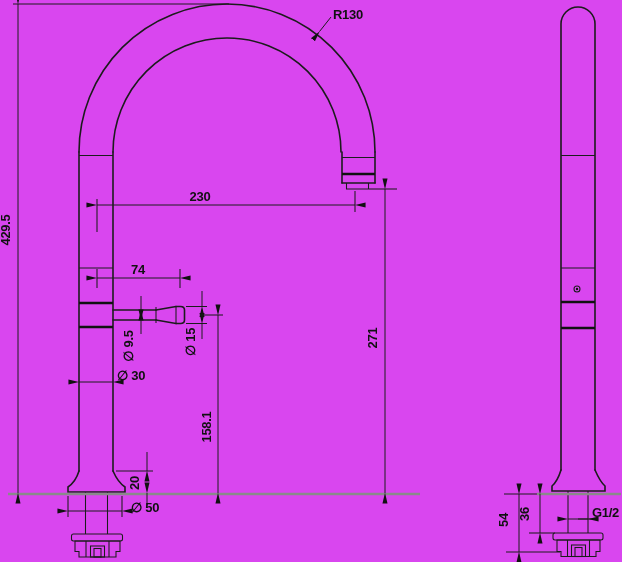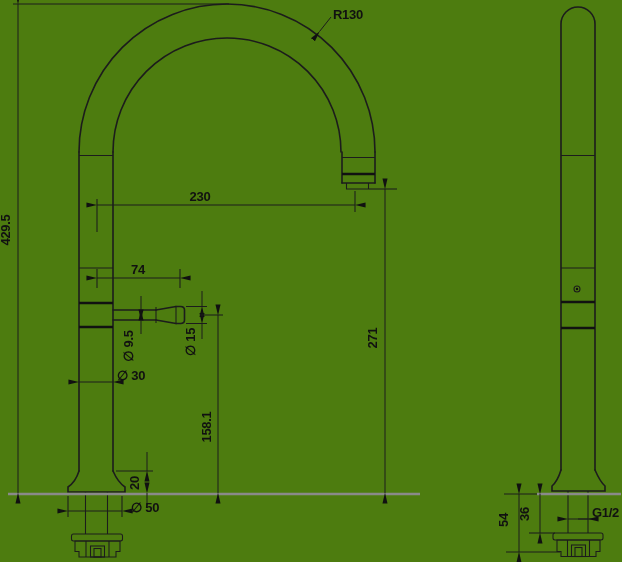--- a/index.html
+++ b/index.html
@@ -1,16 +1,16 @@
 <!DOCTYPE html>
 <html><head>
 <meta charset="utf-8">
 <style>
   html,body{margin:0;padding:0;background:#ffffff;}
-  .stage{position:relative;width:622px;height:562px;background:#4d7c0f;overflow:hidden;
+  .stage{position:relative;width:622px;height:562px;background:#d946ef;overflow:hidden;
          font-family:"Liberation Sans",sans-serif;}
   svg{display:block;}
   .dimtxt{font-family:"Liberation Sans",sans-serif;font-weight:bold;font-size:13px;
           fill:#111;letter-spacing:-0.3px;}
   .outline{stroke:#1c1c1c;stroke-width:1.6;fill:none;stroke-linecap:round;}
   .thin{stroke:#1c1c1c;stroke-width:1.05;fill:none;}
   .heavy{stroke:#111;stroke-width:2.4;fill:none;}
   .dim{stroke:#1c1c1c;stroke-width:1;fill:none;}
   .counter{stroke:#8a8a8a;stroke-width:2.6;fill:none;}
 </style>

